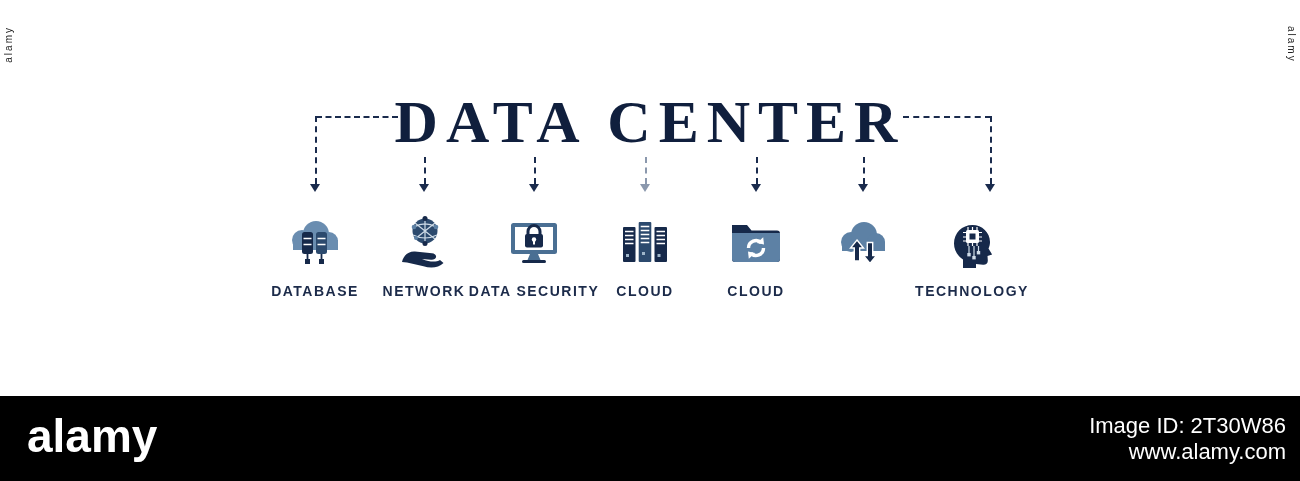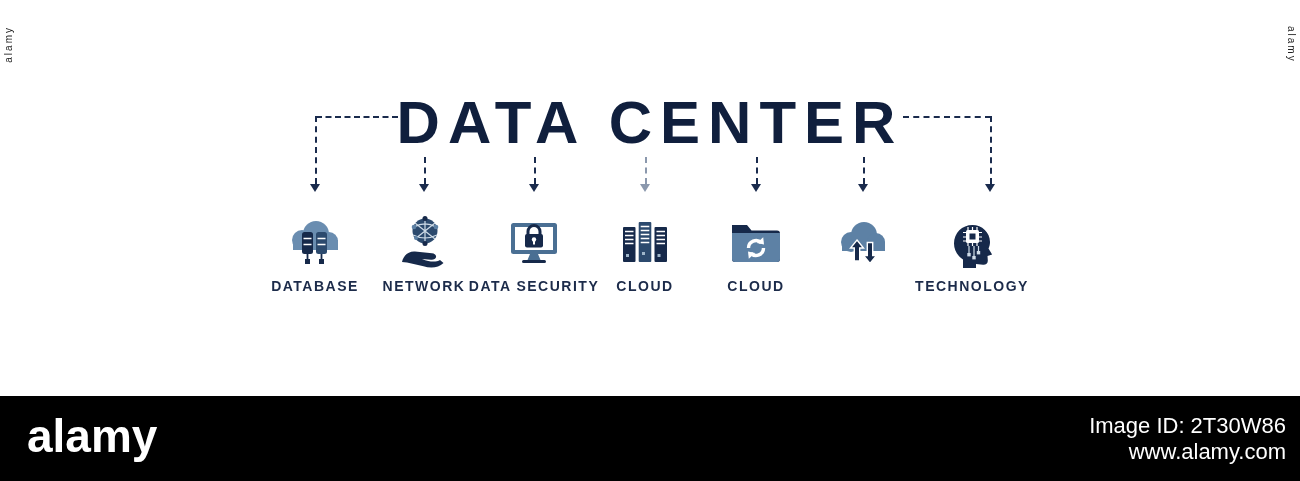--- a/index.html
+++ b/index.html
@@ -14,36 +14,38 @@
 
   
   .title {
     position: absolute;
     top: 88px; left: 0; right: 0;
     text-align: center;
     font-size: 60px;
     font-weight: 700;
     letter-spacing: 8px;
     color: #101f3d;
+    font-family: Liberation Serif, serif;
   }
 
   
   .elbow-h { position: absolute; border-top: 2px dashed #1a2b4d; height: 0; }
   .elbow-v { position: absolute; border-left: 2px dashed #1a2b4d; width: 0; }
   .arrowhead {
     position: absolute; width: 0; height: 0;
     border-left: 5px solid transparent;
     border-right: 5px solid transparent;
     border-top: 8px solid #1a2b4d;
   }
 
   
   .item { position: absolute; top: 210px; width: 160px; text-align: center; }
   .item svg { width: 64px; height: 64px; display: inline-block; }
   .label {
+    margin-top: 5px;
     font-size: 14px;
     font-weight: 600;
     letter-spacing: 1.5px;
     color: #1c2b4a;
   }
 
   
   .footer {
     position: absolute;
     left: 0; right: 0; top: 396px; height: 85px;

